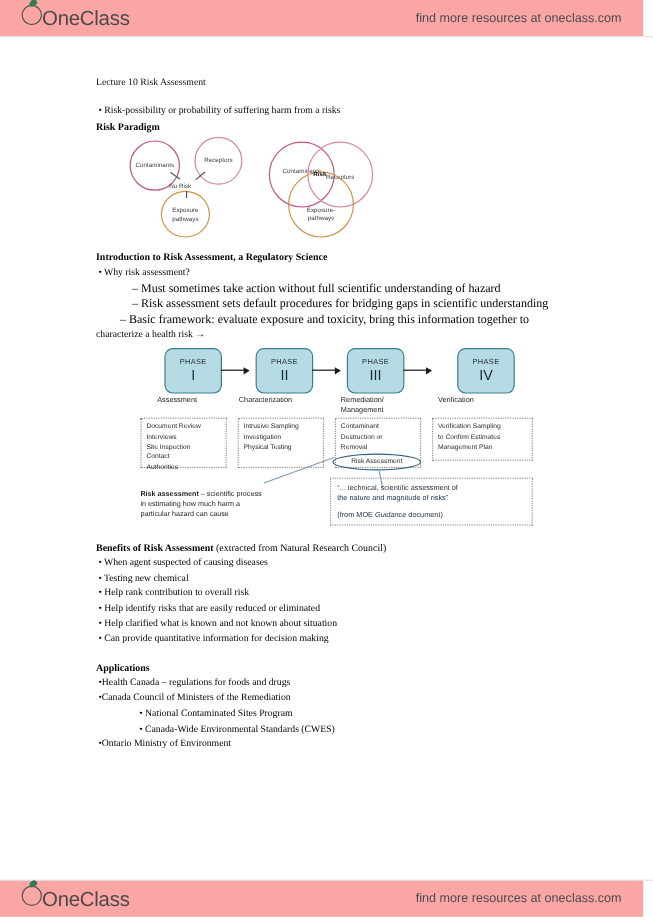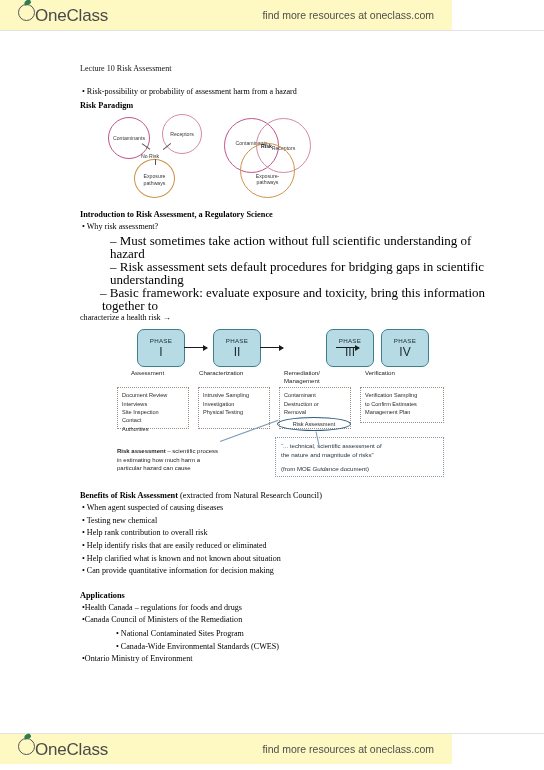--- a/index.html
+++ b/index.html
@@ -13,25 +13,25 @@
     position: relative;
     font-family: "Liberation Serif", serif;
     color: #000;
     overflow: hidden;
   }
 
   
   .brand-bar {
     position: absolute;
     left: 0;
-    width: 452px;
+    width: 536px;
     height: 30px;
     display: flex;
     align-items: center;
-    background: #fef9c3;
+    background: #fca5a5;
   }
   .brand-bar.header { top: 0; }
   .brand-bar.footer { bottom: 6px; }
 
   .logo {
     position: absolute;
     left: 18px;
     display: flex;
     align-items: baseline;
     font-family: "Liberation Sans", sans-serif;
@@ -86,21 +86,21 @@
     position: absolute;
     left: 80px;
     width: 405px;
     top: 33px;
   }
   .line { font-size: 8.1px; line-height: 12.4px; color: #111; }
   .hdg  { font-size: 8.3px; font-weight: bold; line-height: 13px; color: #000; }
   .sp5  { height: 5px; }
   .sp8  { height: 8px; }
   .sp11 { height: 11px; }
-  .bullet2 { font-size: 13px; line-height: 13px; padding-left: 30px; }
+  .bullet2 { font-size: 10px; line-height: 13px; padding-left: 30px; }
   .bullet-tight { font-size: 8.1px; line-height: 12.6px; padding-left: 2px; }
   .bullet-sub { font-size: 8.1px; line-height: 13px; padding-left: 36px; }
   .just { text-align: justify; padding-left: 22px; text-indent: -2px; }
   .wrapline { font-size: 8.1px; line-height: 12.6px; }
 
   
   .venn-wrap {
     position: relative;
     width: 405px; height: 88px;
     margin-left: 20px;
@@ -231,21 +231,21 @@
   <div class="brand-tagline">find more resources at oneclass.com</div>
 </div>
 <div class="hairline" style="top:30px"></div>
 
 <div class="page">
   <div class="doc">
 
     <div class="line">Lecture 10 Risk Assessment</div>
     <div class="sp11"></div>
 
-    <div class="bullet-tight">• Risk-possibility or probability of assessment harm from a hazard</div>
+    <div class="bullet-tight">• Risk-possibility or probability of suffering harm from a risks</div>
 
     <div class="hdg">Risk Paradigm</div>
 
     <div class="venn-wrap">
 
       <div class="circ" style="left:8px; top:5px; width:42px; height:42px; border:1px solid #c0558a;">
         <span class="lbl" style="top:17px">Contaminants</span>
       </div>
       <div class="circ" style="left:62px; top:2px; width:40px; height:40px; border:1px solid #d48a9e;">
         <span class="lbl" style="top:16px">Receptors</span>
@@ -286,21 +286,21 @@
     <div class="phase-fig">
 
       <div class="phase-box" style="left:52px; top:0;">
         <span class="phase-word">PHASE</span>
         <span class="phase-num">I</span>
       </div>
       <div class="phase-box" style="left:128px; top:0;">
         <span class="phase-word">PHASE</span>
         <span class="phase-num">II</span>
       </div>
-      <div class="phase-box" style="left:204px; top:0;margin-left:37px;">
+      <div class="phase-box" style="left:204px; top:0;">
         <span class="phase-word">PHASE</span>
         <span class="phase-num">III</span>
       </div>
       <div class="phase-box" style="left:280px; top:0;margin-left:16px;">
         <span class="phase-word">PHASE</span>
         <span class="phase-num">IV</span>
       </div>
 
       <div class="arrow-h" style="left:99px; width:23px;"></div>
       <div class="arrow-h" style="left:175px; width:23px;"></div>

